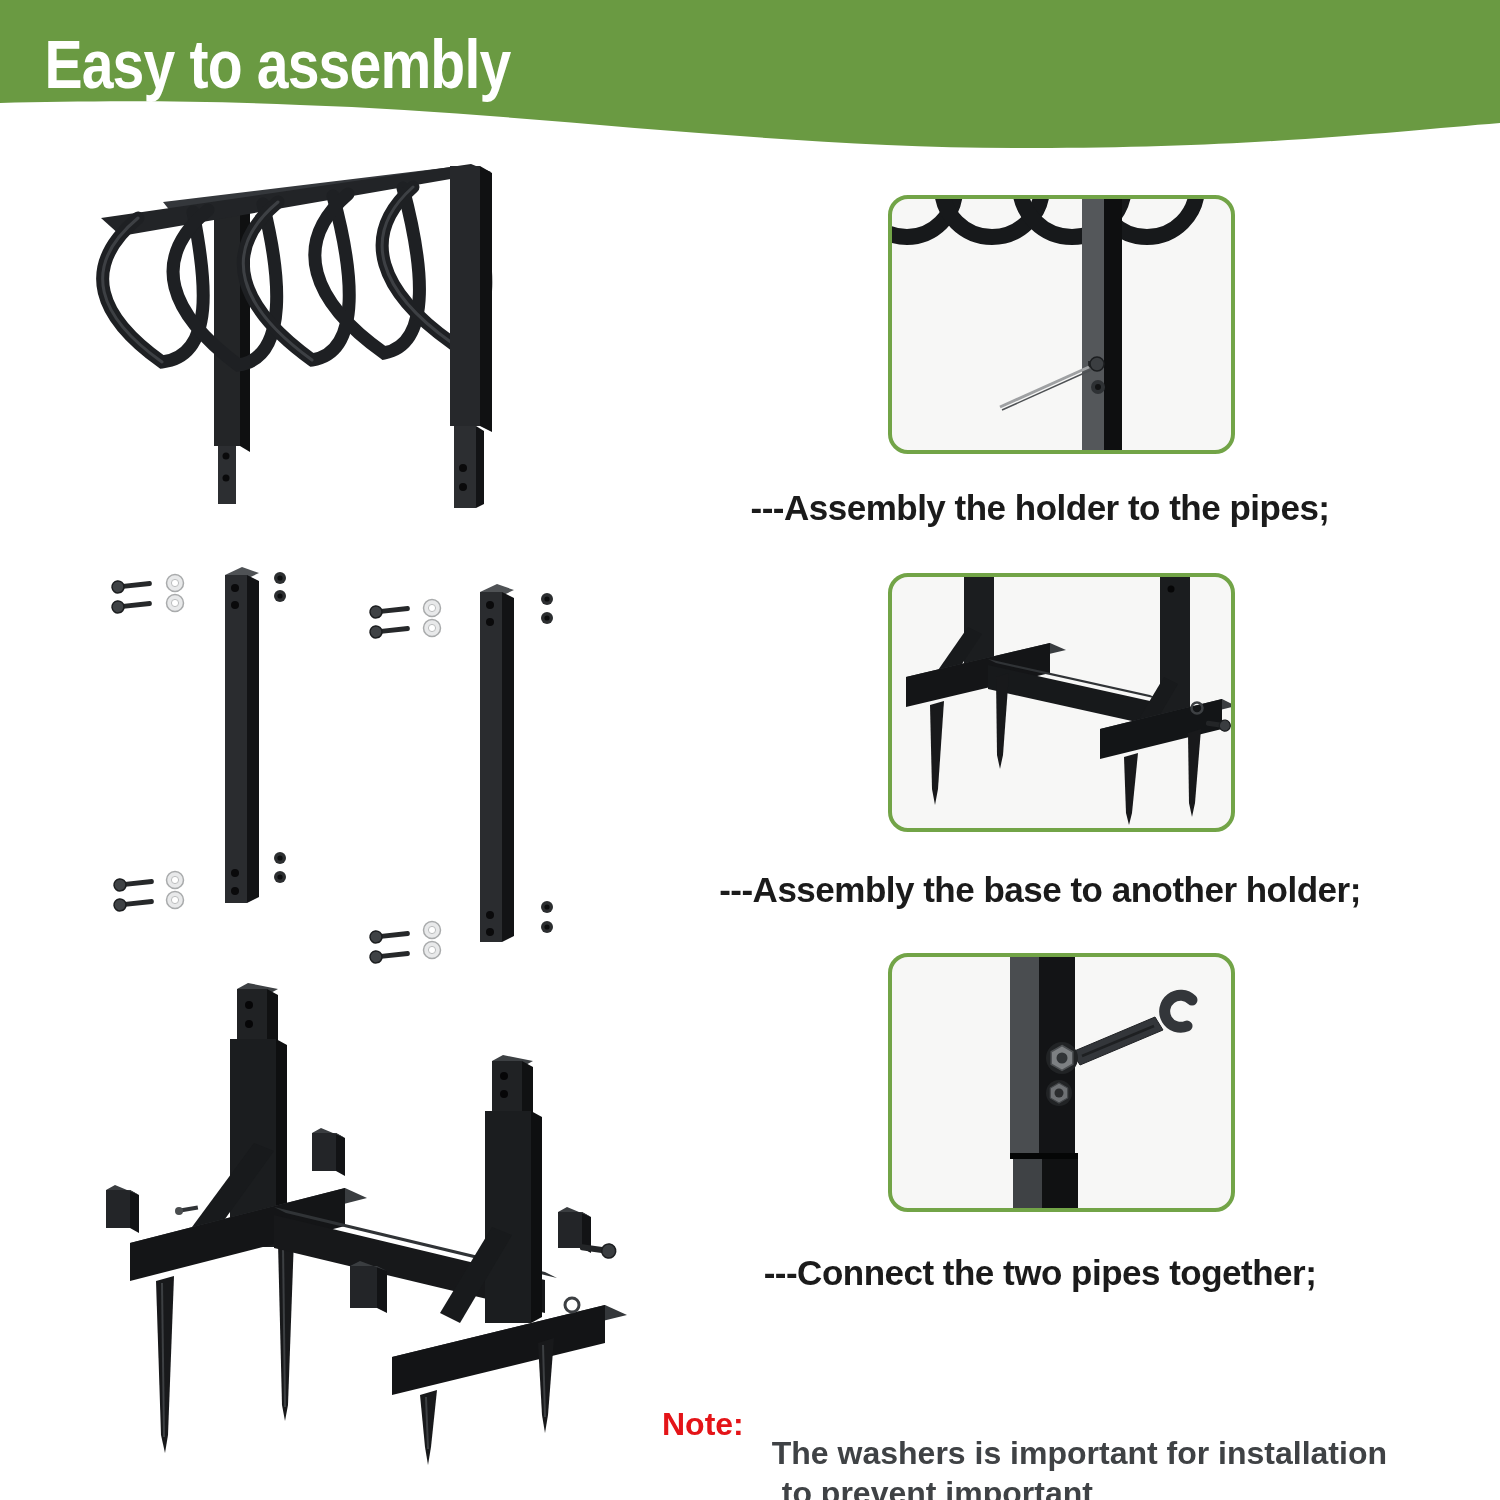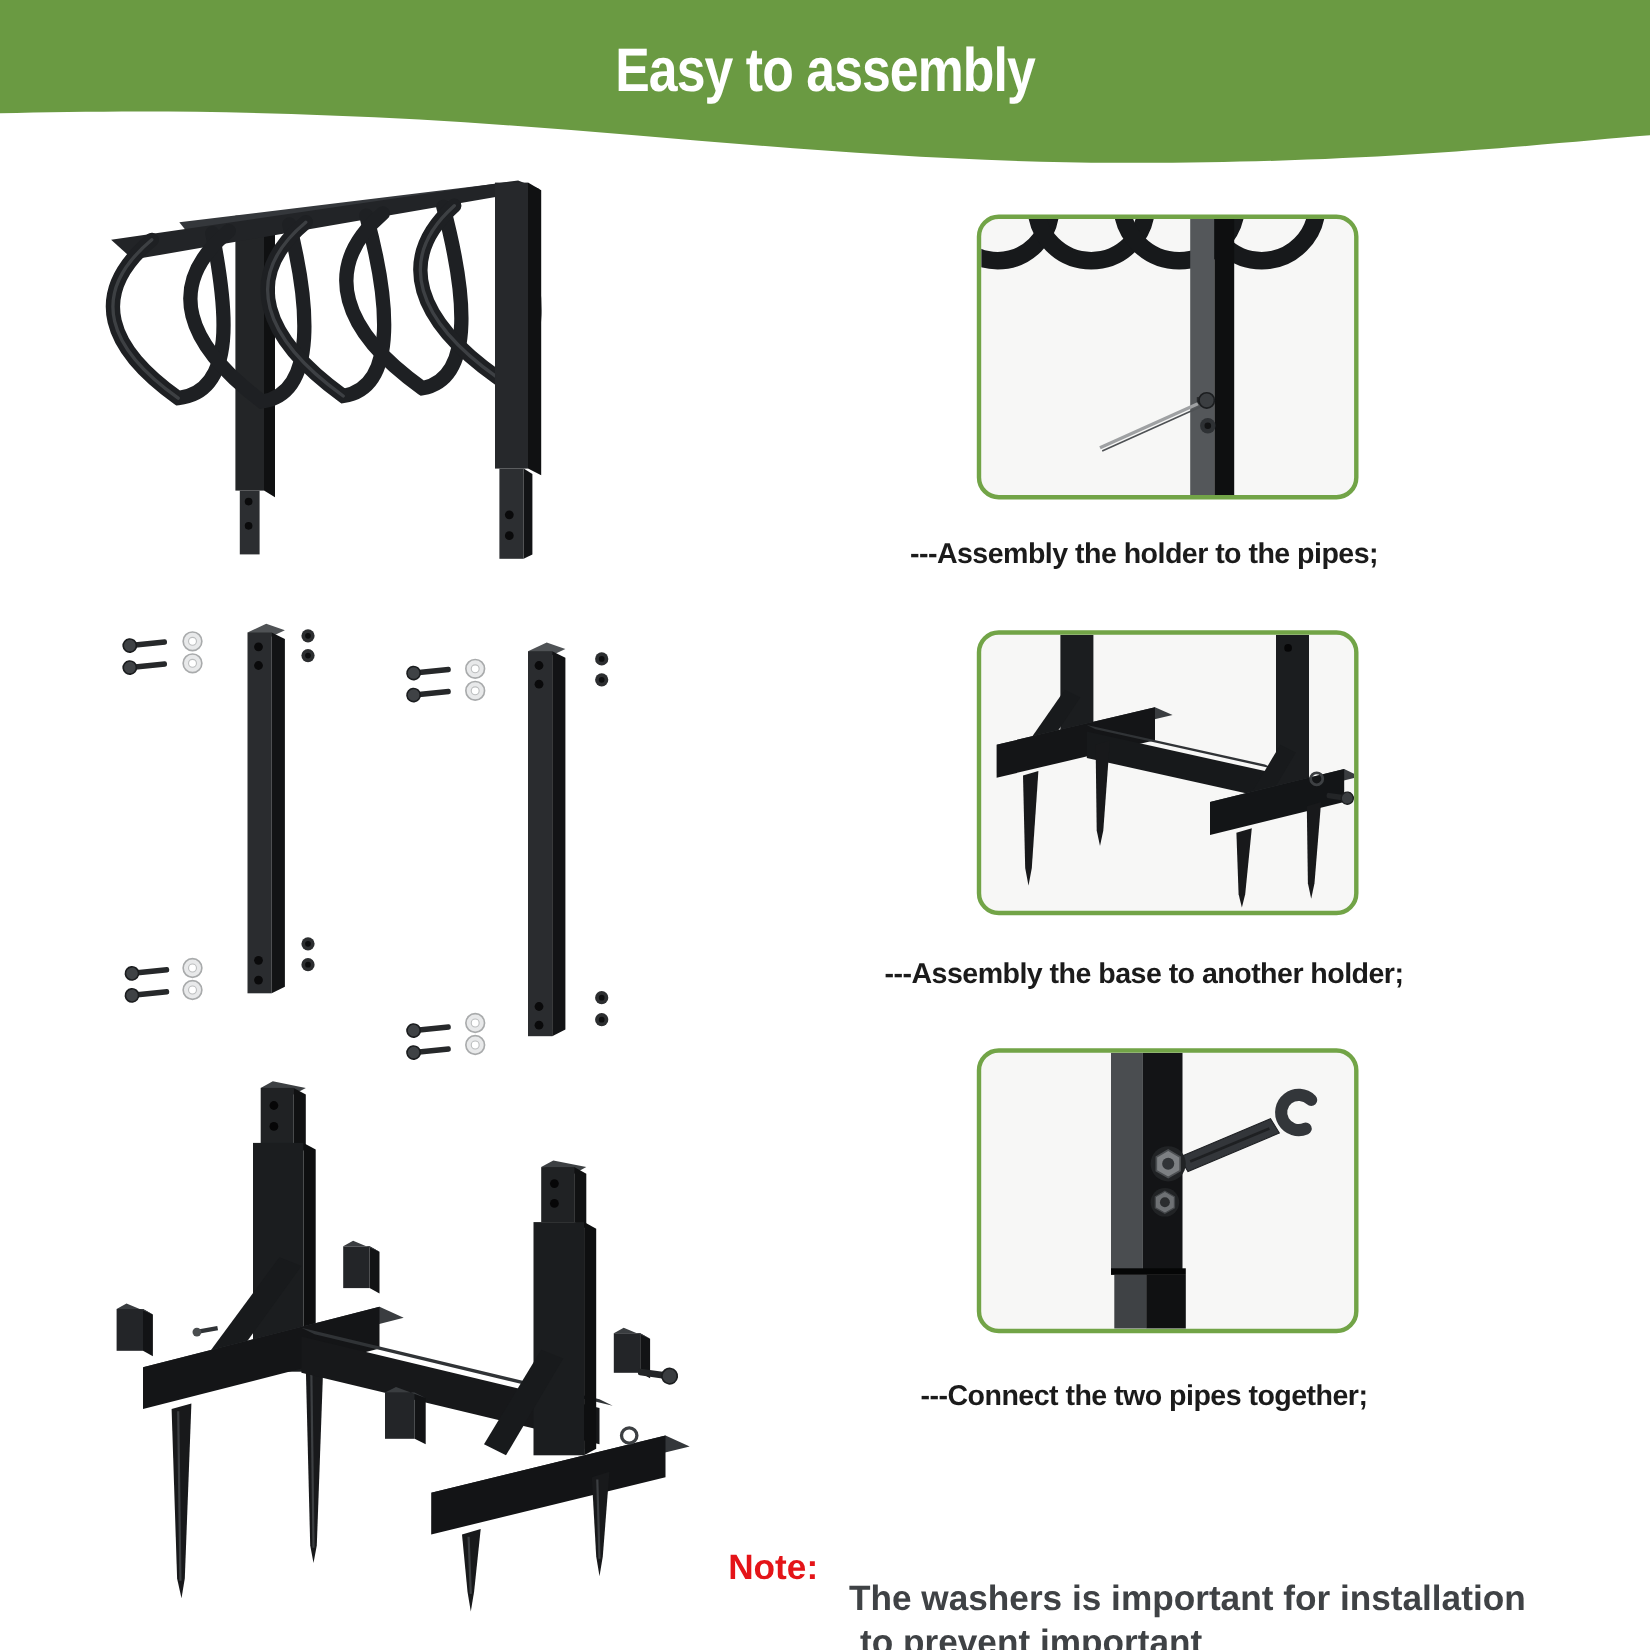--- a/index.html
+++ b/index.html
@@ -2,33 +2,33 @@
 <html><head>
 <meta charset="utf-8">
 <style>
   html,body{margin:0;padding:0;background:#ffffff;}
   .page{
     position:relative;width:1500px;height:1500px;background:#ffffff;overflow:hidden;
     font-family:"Liberation Sans", sans-serif;
   }
   .header-wave{position:absolute;top:0;left:0;width:1500px;height:170px;}
   .page-title{
-    position:absolute;top:14px;left:0;width:1500px;text-align:center;
-    color:#ffffff;font-size:56px;font-weight:700;letter-spacing:-1px;line-height:100px;
+    position:absolute;top:14px;left:0;width:1500px;text-align:left;
+    color:#ffffff;font-size:68px;font-weight:700;letter-spacing:-1px;line-height:100px;
   }
   .page-title span{display:inline-block;transform:scaleX(0.84);transform-origin:center;}
   .diagram{position:absolute;}
   .step-card{
     position:absolute;left:888px;width:347px;height:259px;box-sizing:border-box;
     border:4px solid #72a447;border-radius:20px;background:#f7f7f6;overflow:hidden;
   }
   .step-card svg{display:block;}
   .caption{
     position:absolute;left:690px;width:700px;text-align:center;
-    font-size:26px;font-weight:700;color:#1b1b1b;letter-spacing:-0.5px;white-space:nowrap;
+    font-size:35px;font-weight:700;color:#1b1b1b;letter-spacing:-0.5px;white-space:nowrap;
   }
   .note{
     position:absolute;left:662px;top:1404px;display:flex;gap:28px;
     font-size:32px;line-height:40px;font-weight:700;
   }
   .note-label{color:#e41418;}
   .note-text{color:#3f4245;margin-top:29px;}
   .note-line2{padding-left:10px;}
 </style>
 </head>

